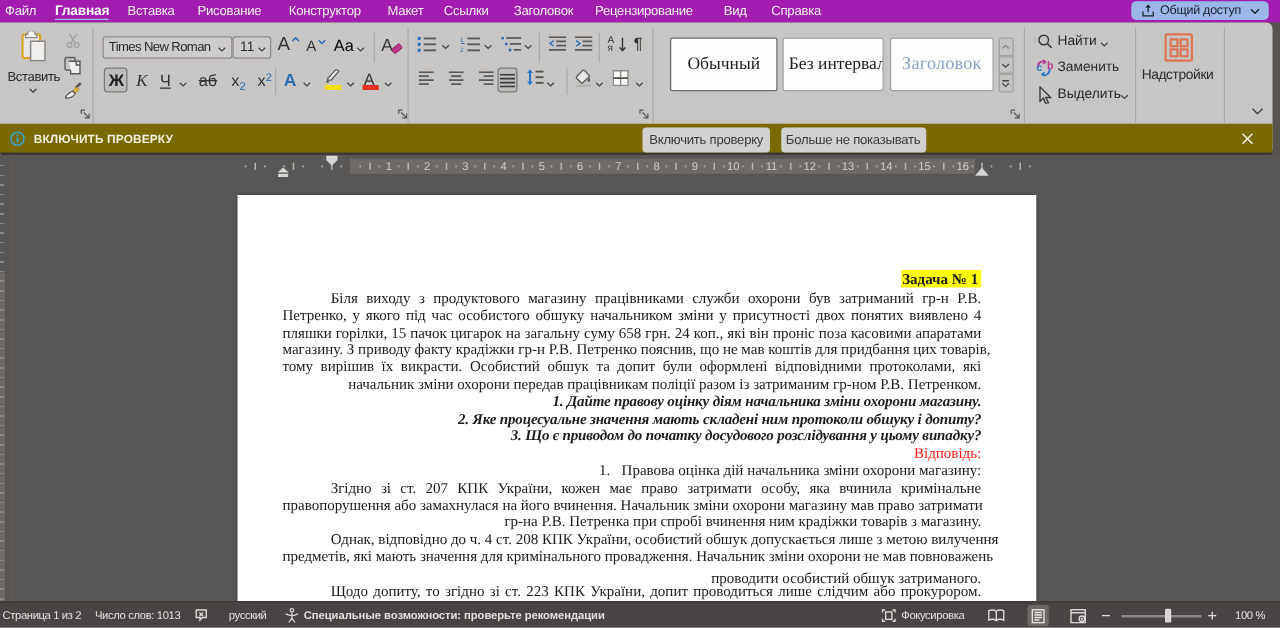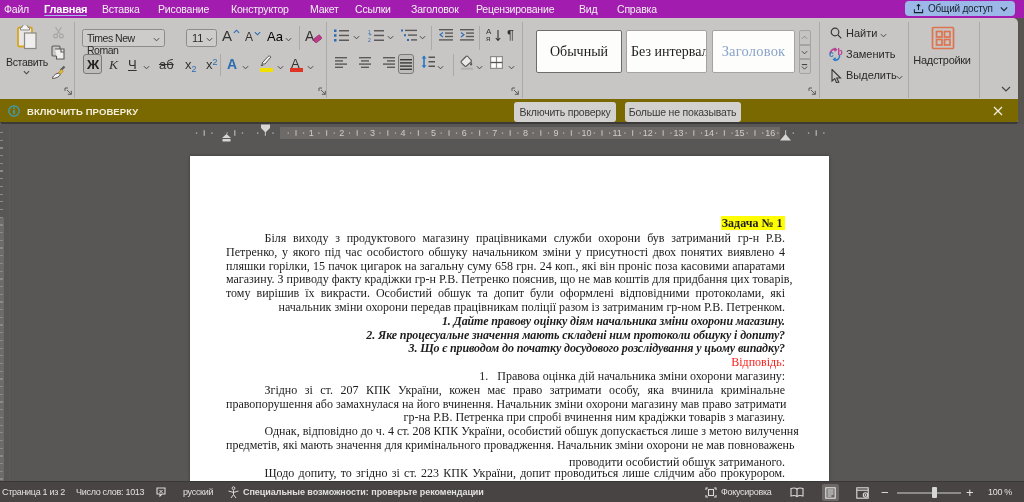--- a/index.html
+++ b/index.html
@@ -89,21 +89,21 @@
         <path d="M8.3 8.7 l3.2-3.2 1.8 1.8 -3.2 3.2z" fill="#e3b53e" stroke="#b08a20" stroke-width="0.7"></path>
         <path d="M8.5 9 L10.3 10.8 C9 13 5.5 14.5 2.5 14.5 C2.5 12 4.5 11.5 5.8 10z" fill="#f4f3f1" stroke="#5c5a58" stroke-width="1"></path>
       </svg>
     <div class="glabel" style="left:0px;width:62px">Буфер обмена</div>
     <svg class="abs" style="left:64px;top:69px" width="9" height="9" viewBox="0 0 9 9" fill="none" stroke="#5c5a58" stroke-width="1">
         <path d="M1 4 V1 h3"></path>
         <path d="M3 3 L7.3 7.3 M7.3 3.8 v3.5 h-3.5"></path>
       </svg>
     <div class="seph" style="left:74px"></div>
 
-    <div class="combo" style="left:82px;top:10.5px;width:83px;height:18px">
+    <div class="combo" style="left:82px;top:10.5px;width:104px;height:18px">
       <span style="position:absolute;left:4px;top:2.5px;font-size:10.5px;letter-spacing:-0.5px">Times New Roman</span>
       <svg class="chev" style="right:4px;top:6px" viewBox="0 0 8 5" fill="none" stroke="#454443" stroke-width="1.1">
           <path d="M1 1 L4 4 L7 1"></path>
         </svg>
     </div>
     <div class="combo" style="left:186px;top:10.5px;width:31px;height:18px">
       <span style="position:absolute;left:5px;top:2px">11</span>
       <svg class="chev" style="right:3px;top:6px" viewBox="0 0 8 5" fill="none" stroke="#454443" stroke-width="1.1">
           <path d="M1 1 L4 4 L7 1"></path>
         </svg>

